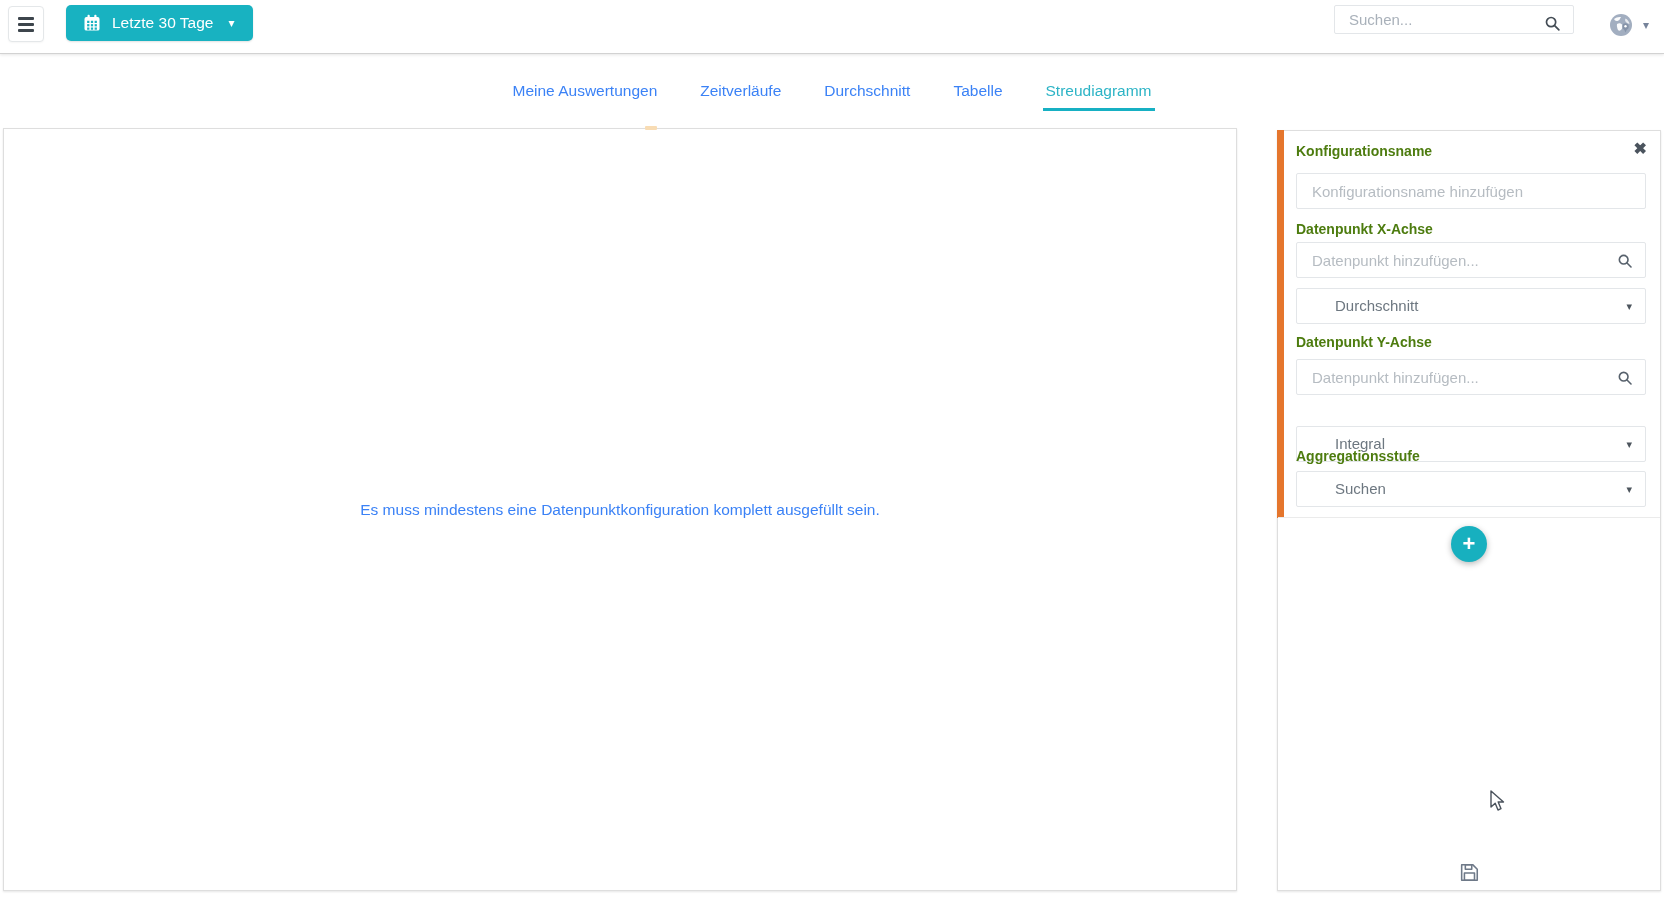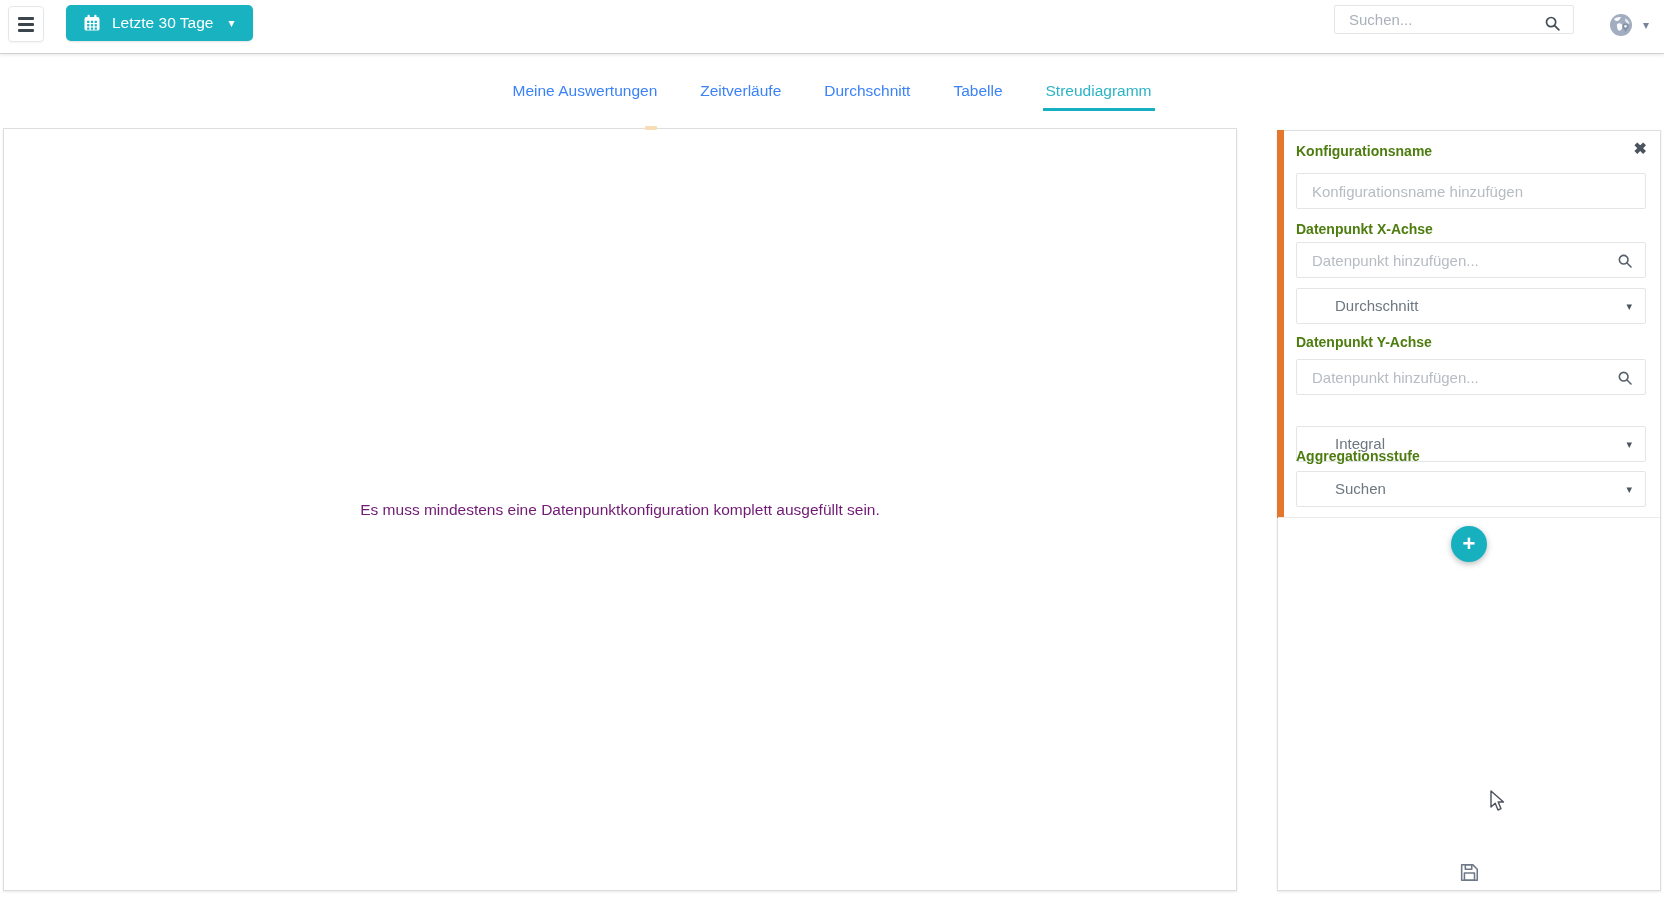--- a/index.html
+++ b/index.html
@@ -66,21 +66,21 @@
   .main-panel {
     position: absolute; left: 3px; top: 128px; width: 1234px; height: 763px;
     background: #fff; border: 1px solid #dedede;
     box-shadow: 0 1px 2px rgba(0,0,0,.10);
     display: flex; align-items: center; justify-content: center;
   }
   .progress-tick {
     position: absolute; left: 645px; top: 126px; width: 12px; height: 4px;
     background: #f8dcb4; border-radius: 1px; z-index: 5;
   }
-  .empty-msg { font-size: 15.5px; color: #701a75; }
+  .empty-msg { font-size: 15.5px; color: #3b82f6; }
 
   
   .config-panel {
     position: absolute; left: 1277px; top: 130px; width: 384px; height: 761px;
     background: #fff; border: 1px solid #dedede;
     box-shadow: 0 1px 2px rgba(0,0,0,.10);
   }
   .accent-bar { position: absolute; left: -1px; top: -1px; width: 7px; height: 388px; background: #e5762d; }
   .config-sep { position: absolute; left: 0; right: 0; top: 386px; height: 1px; background: #ebebeb; }
 

